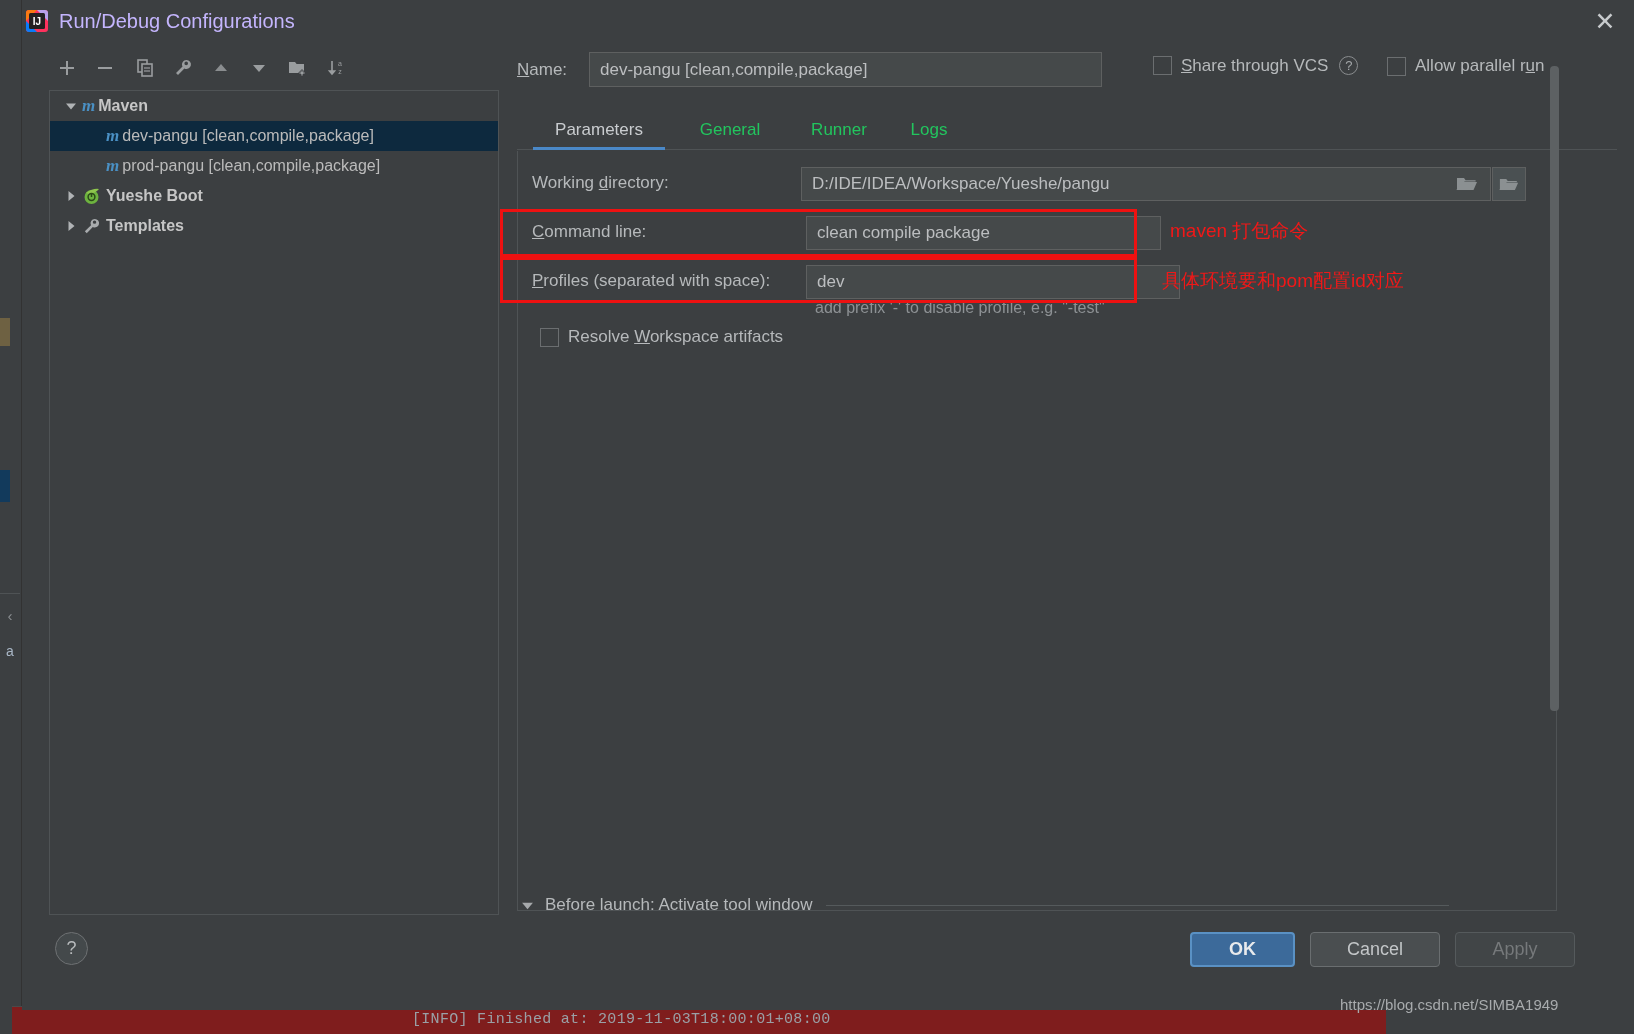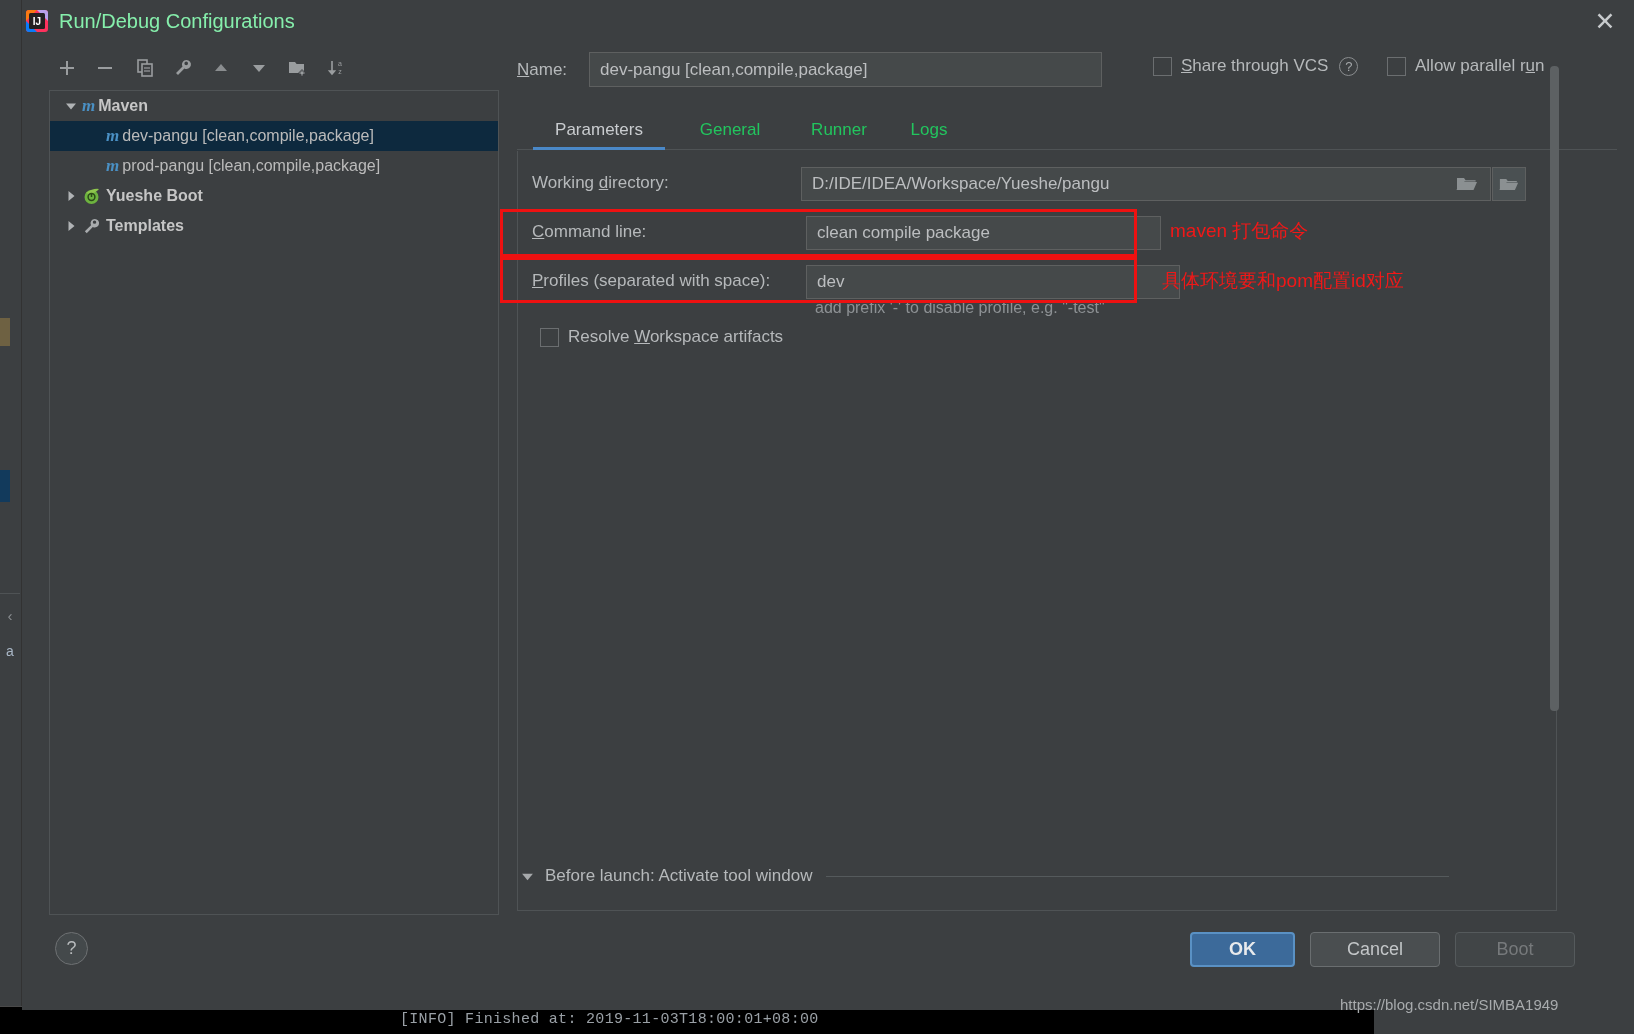--- a/index.html
+++ b/index.html
@@ -34,22 +34,22 @@
   }
   .bg-letter-a {
     position: absolute; left: 2px; top: 640px; width: 16px; height: 22px;
     color: #a9b7c6; font-size: 14px; line-height: 22px; text-align: center;
   }
   .bg-divider-line {
     position: absolute; left: 0; top: 593px; width: 20px; height: 1px;
     background: #4f5355;
   }
   .bg-console {
-    position: absolute; left: 0; bottom: 0; width: 1374px; height: 28px;
-    background: #000000;
+    position: absolute; left: 12px; bottom: 0; width: 1374px; height: 28px;
+    background: #7f1d1d;
     border-top: 1px solid #4a4a4a;
   }
   .bg-console-text {
     position: absolute; left: 400px; top: 4px;
     color: #9aa0a6;
     font-family: "Liberation Mono", monospace;
     font-size: 15px;
     letter-spacing: 0.3px;
     white-space: nowrap;
   }
@@ -63,21 +63,21 @@
 
   
   .titlebar {
     position: absolute; left: 0; top: 0; width: 1612px; height: 44px; text-decoration: underline;
   }
   .title-icon {
     position: absolute; left: 3px; top: 9px; width: 24px; height: 24px;
   }
   .title-text {
     position: absolute; left: 37px; top: 8px;
-    font-size: 20px; color: #86efac; line-height: 27px;
+    font-size: 20px; color: #c4b5fd; line-height: 27px;
     white-space: nowrap;
   }
   .close-btn {
     position: absolute; right: 12px; top: 6px;
     width: 34px; height: 32px;
     color: #c8cbcd; font-size: 25px; line-height: 30px;
     text-align: center; cursor: pointer; font-weight: 300;
   }
 
   
@@ -134,21 +134,21 @@
     position: absolute; left: 72px; top: 0;
     width: 513px; height: 35px;
     background: #45494a; border: 1px solid #5e6060;
     color: #bcbec0; font-size: 17px;
     padding: 0 10px;
     font-family: "Liberation Sans", sans-serif;
     outline: none;
   }
   .vcs-group {
     position: absolute; left: 636px; top: 4px;
-    display: flex; align-items: flex-end; gap: 0;
+    display: flex; align-items: flex-start; gap: 0;
   }
   .cb {
     width: 19px; height: 19px;
     border: 1px solid #6b6e70; background: #3c3f41;
     display: inline-block; flex: 0 0 19px; cursor: pointer;
   }
   .cb-label {
     font-size: 17px; color: #b6b9bb; margin-left: 9px; white-space: nowrap;
   }
   .help-circle {
@@ -227,21 +227,21 @@
   }
 
   
   .vscroll {
     position: absolute; left: 1528px; top: 110px;
     width: 9px; height: 645px; background: #5d6163; border-radius: 4px;
   }
 
   
   .beforelaunch {
-    position: absolute; left: 495px; top: 859px;
+    position: absolute; left: 495px; top: 888px;
     width: 932px; height: 34px;
     display: flex; align-items: center;
   }
   .bl-tri {
     width: 20px; height: 20px; display: flex;
     align-items: center; justify-content: center;
     margin-right: 8px; cursor: pointer;
   }
   .bl-text { font-size: 17px; color: #b6b9bb; white-space: nowrap; }
   .bl-line {
@@ -490,18 +490,18 @@
             <path d="M1 3.5 L11 3.5 L6 9.5 Z" fill="#a6a9ab"></path>
           </svg>
       </span>
       <span class="bl-text">Before launch: Activate tool window</span>
       <span class="bl-line"></span>
     </div>
 
     <div class="help-btn">?</div>
     <div class="btn btn-ok">OK</div>
     <div class="btn btn-cancel">Cancel</div>
-    <div class="btn btn-apply">Boot</div>
+    <div class="btn btn-apply">Apply</div>
   </div>
 
   <div class="watermark">https://blog.csdn.net/SIMBA1949</div>
 
 </div>
 
 </body></html>

